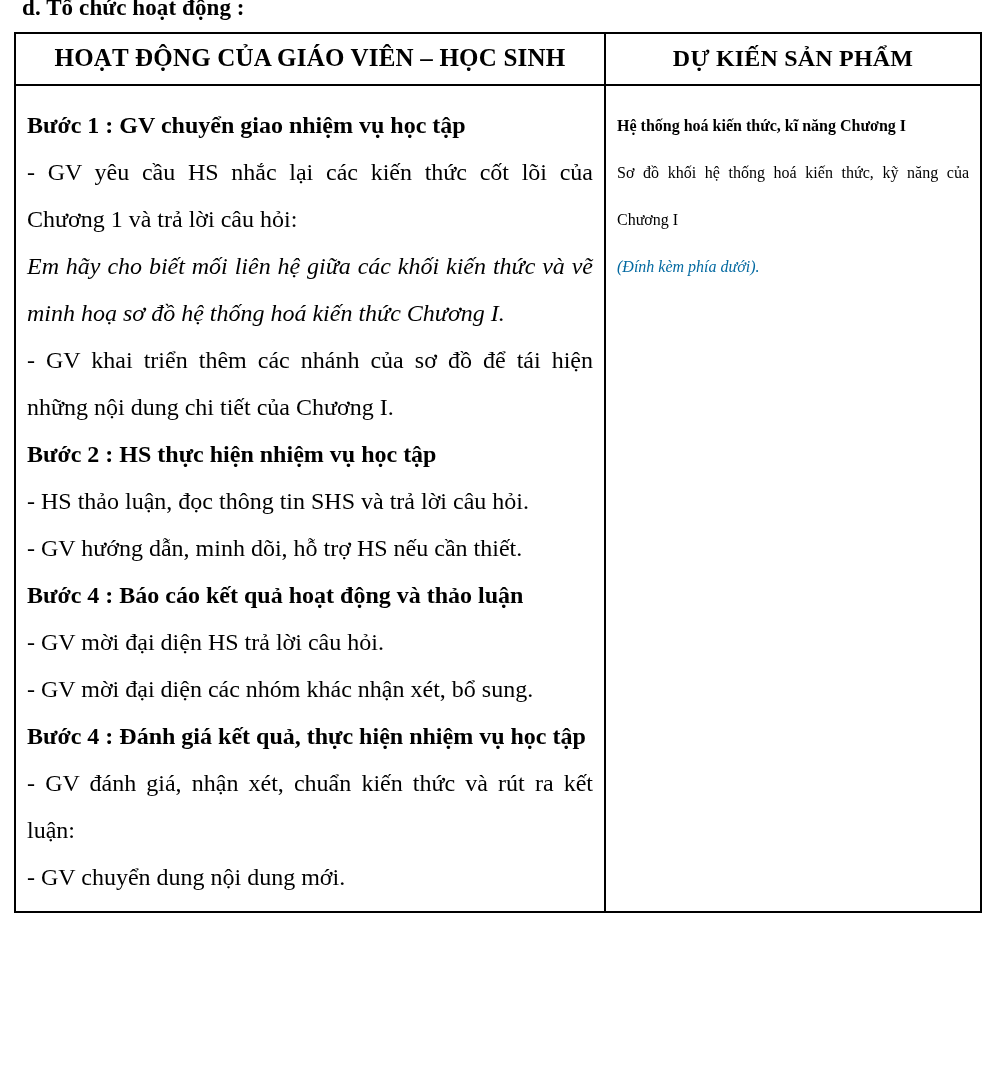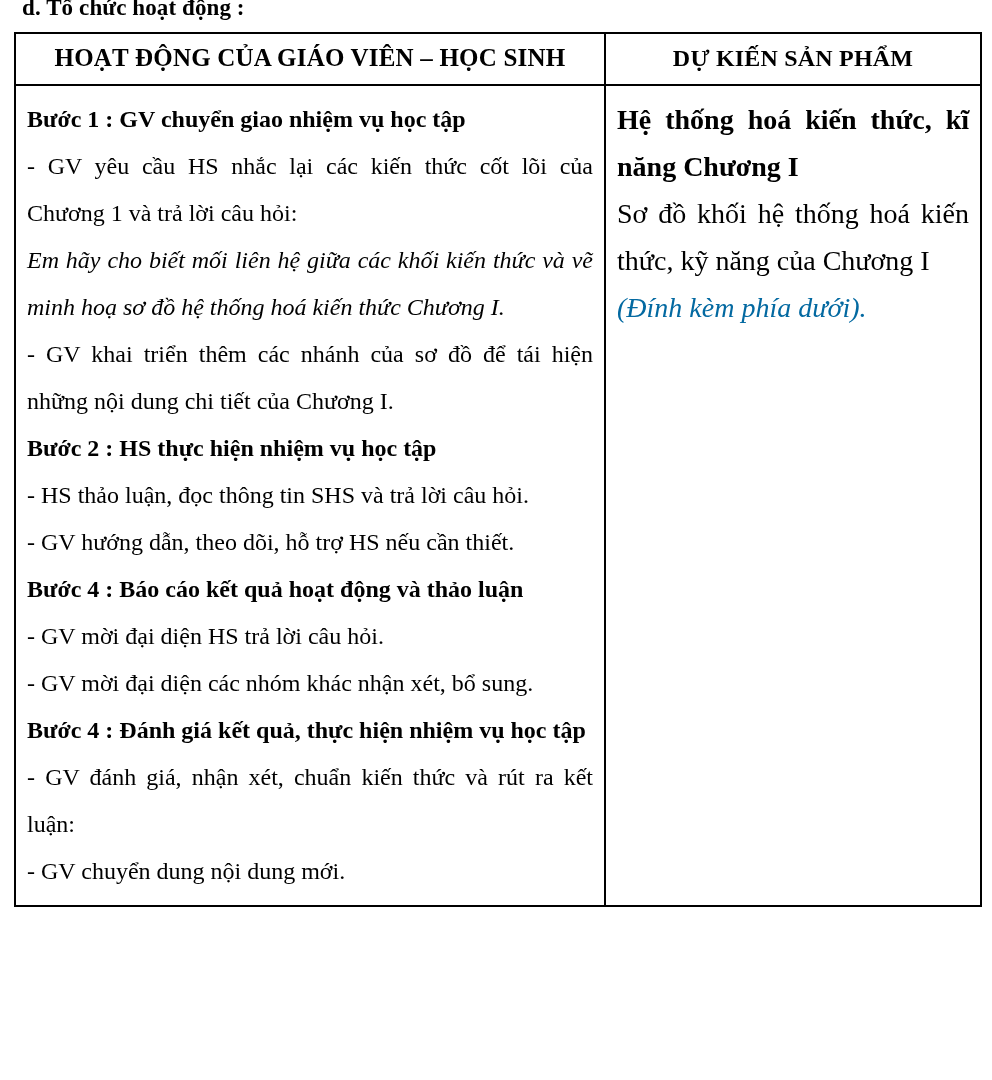--- a/index.html
+++ b/index.html
@@ -65,37 +65,37 @@
     letter-spacing: 0.2px;
     white-space: nowrap;
   }
   thead th.col-right-head {
     font-size: 24px;
     margin-top: 28px;
   }
 
   
   td.cell {
-    padding: 10px 11px 10px 11px;
+    padding: 16px 11px 10px 11px;
   }
 
   
   .p {
     margin: 0;
     font-size: 24px;
     line-height: 47px;
     text-align: justify;
     text-justify: inter-word;
   }
   .p.bold   { font-weight: bold; }
   .p.italic { font-style: italic; }
   .p.red    { color: #0369a1; font-style: italic; }
 
   
-  td.col-right .p { font-size: 28px; }
+  td.col-right .p { font-size: 16px; }
 </style>
 </head>
 <body>
 
 <div class="page">
 
   <div class="section-heading">d. Tổ chức hoạt động :</div>
 
   <table class="activity-table">
     <colgroup>
@@ -110,21 +110,21 @@
     </thead>
     <tbody>
       <tr>
         <td class="cell col-left" id="left-cell">
             <p class="p bold">Bước 1 : GV chuyển giao nhiệm vụ học tập</p>
             <p class="p">- GV yêu cầu HS nhắc lại các kiến thức cốt lõi của Chương 1 và trả lời câu hỏi:</p>
             <p class="p italic">Em hãy cho biết mối liên hệ giữa các khối kiến thức và vẽ minh hoạ sơ đồ hệ thống hoá kiến thức Chương I.</p>
             <p class="p">- GV khai triển thêm các nhánh của sơ đồ để tái hiện những nội dung chi tiết của Chương I.</p>
             <p class="p bold">Bước 2 : HS thực hiện nhiệm vụ học tập</p>
             <p class="p">- HS thảo luận, đọc thông tin SHS và trả lời câu hỏi.</p>
-            <p class="p">- GV hướng dẫn, theo dõi, hỗ trợ HS nếu cần thiết.</p>
+            <p class="p">- GV hướng dẫn, minh dõi, hỗ trợ HS nếu cần thiết.</p>
             <p class="p bold">Bước 4 : Báo cáo kết quả hoạt động và thảo luận</p>
             <p class="p">- GV mời đại diện HS trả lời câu hỏi.</p>
             <p class="p">- GV mời đại diện các nhóm khác nhận xét, bổ sung.</p>
             <p class="p bold">Bước 4 : Đánh giá kết quả, thực hiện nhiệm vụ học tập</p>
             <p class="p">- GV đánh giá, nhận xét, chuẩn kiến thức và rút ra kết luận:</p>
             <p class="p">- GV chuyển dung nội dung mới.</p>
           </td>
         <td class="cell col-right" id="right-cell">
             <p class="p bold">Hệ thống hoá kiến thức, kĩ năng Chương I</p>
             <p class="p">Sơ đồ khối hệ thống hoá kiến thức, kỹ năng của Chương I</p>

